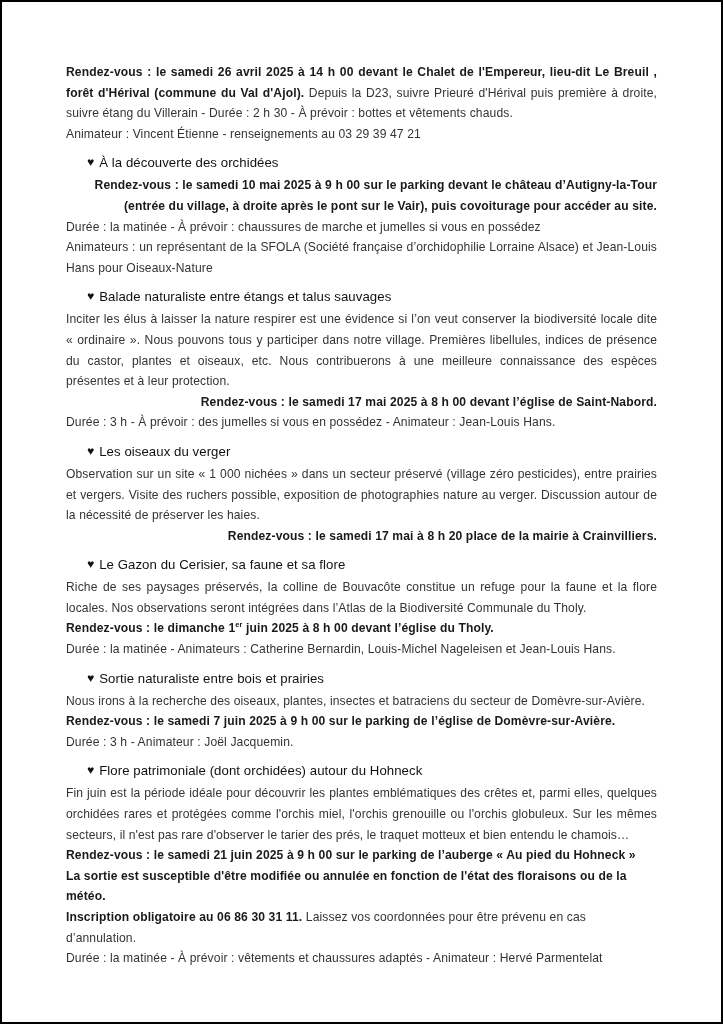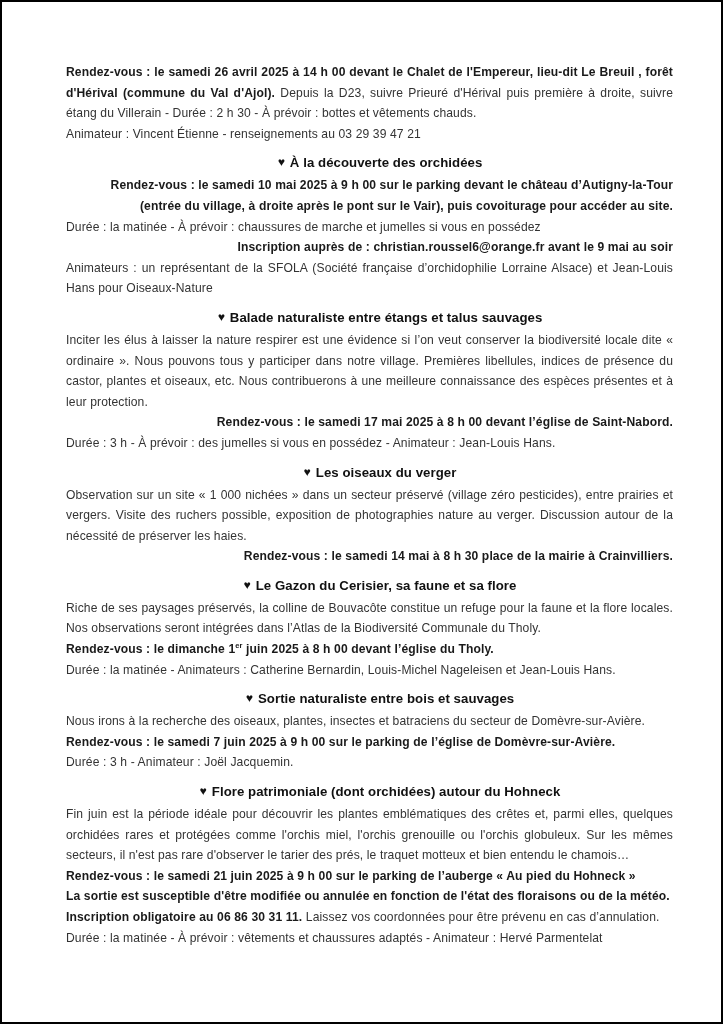--- a/index.html
+++ b/index.html
@@ -35,34 +35,34 @@
     line-height: 20.6px;
     text-align: justify;
     text-justify: inter-word;
     letter-spacing: 0.01em;
     color: #333333;
   }
   p {
     margin: 0;
   }
   .para {
-    margin: 0 0 0 0;
+    margin: 0 16px 0 0;
   }
   .bold {
     font-weight: bold;
     color: #1a1a1a;
     text-align: right;
   }
   .section-heading {
-    font-weight: bold;
+    font-weight: normal;
     font-size: 13.2px;
     line-height: 20px;
     color: #111111;
     margin: 9px 0 2px 21px;
-    text-align: center;
+    text-align: left;
     letter-spacing: 0.005em;
   }
   .heart-bullet {
     font-size: 12px;
     display: inline-block;
     transform: translateY(-1px);
     margin-right: 5px;
     color: #111111;
   }
   .block {
@@ -89,46 +89,45 @@
 
       <div class="block">
         <p class="para"><span class="bold">Rendez-vous : le samedi 26 avril 2025 à 14 h 00 devant le Chalet de l'Empereur, lieu-dit Le Breuil , forêt d'Hérival (commune du Val d'Ajol).</span><span> Depuis la D23, suivre Prieuré d'Hérival puis première à droite, suivre étang du Villerain - Durée : 2 h 30 - À prévoir : bottes et vêtements chauds.</span></p>
         <p class="para">Animateur : Vincent Étienne -  renseignements au 03 29 39 47 21</p>
       </div>
 
       <div class="block">
         <p class="section-heading"><span class="heart-bullet">♥</span><span>À la découverte des orchidées</span></p>
         <p class="para bold">Rendez-vous  : le samedi 10 mai 2025 à 9 h 00 sur le parking devant le château d’Autigny-la-Tour (entrée du village, à droite après le pont sur le Vair), puis covoiturage pour accéder au site.</p>
         <p class="para">Durée : la matinée - À prévoir : chaussures de marche et jumelles si vous en possédez</p>
-        <p class="para bold">Inscription auprès de :  christian.roussel6@orange.fr avant le 9 mai au soir</p>
         <p class="para">Animateurs : un représentant de la SFOLA (Société française d’orchidophilie Lorraine Alsace) et Jean-Louis Hans pour Oiseaux-Nature</p>
       </div>
 
       <div class="block">
         <p class="section-heading"><span class="heart-bullet">♥</span><span>Balade naturaliste entre étangs et talus sauvages</span></p>
         <p class="para">Inciter les élus à laisser la nature respirer est une évidence si l’on veut conserver la biodiversité locale dite « ordinaire ». Nous pouvons tous y participer dans notre village. Premières libellules, indices de présence du castor, plantes et oiseaux, etc. Nous contribuerons à une meilleure connaissance des espèces présentes et à leur protection.</p>
         <p class="para bold">Rendez-vous : le samedi 17 mai 2025 à 8 h 00 devant l’église de Saint-Nabord.</p>
         <p class="para">Durée : 3 h - À prévoir : des jumelles si vous en possédez - Animateur : Jean-Louis Hans.</p>
       </div>
 
       <div class="block">
         <p class="section-heading"><span class="heart-bullet">♥</span><span>Les oiseaux du verger</span></p>
         <p class="para">Observation sur un site « 1 000 nichées » dans un secteur préservé (village zéro pesticides), entre prairies et vergers. Visite des ruchers possible, exposition de photographies nature au verger. Discussion autour de la nécessité de préserver les haies.</p>
-        <p class="para bold">Rendez-vous  : le samedi  14 mai à 8 h 30 place de la mairie à Crainvilliers.</p>
+        <p class="para bold">Rendez-vous  : le samedi  17 mai à 8 h 20 place de la mairie à Crainvilliers.</p>
       </div>
 
       <div class="block">
         <p class="section-heading"><span class="heart-bullet">♥</span><span>Le Gazon du Cerisier, sa faune et sa flore</span></p>
         <p class="para">Riche de ses paysages préservés, la colline de Bouvacôte constitue un refuge pour la faune et la flore locales. Nos observations seront intégrées dans l’Atlas de la Biodiversité Communale du Tholy.</p>
         <p class="para bold nowrapline"><span>Rendez-vous : le dimanche 1</span><sup class="ord">er</sup><span> juin 2025 à 8 h 00 devant l’église du Tholy.</span></p>
         <p class="para">Durée : la matinée - Animateurs : Catherine Bernardin, Louis-Michel Nageleisen et Jean-Louis Hans.</p>
       </div>
 
       <div class="block">
-        <p class="section-heading"><span class="heart-bullet">♥</span><span>Sortie naturaliste entre bois et sauvages</span></p>
+        <p class="section-heading"><span class="heart-bullet">♥</span><span>Sortie naturaliste entre bois et prairies</span></p>
         <p class="para nowrapline">Nous irons à la recherche des oiseaux, plantes, insectes et batraciens du secteur de Domèvre-sur-Avière.</p>
         <p class="para bold nowrapline">Rendez-vous : le samedi 7 juin 2025 à 9 h 00 sur le parking de l’église de Domèvre-sur-Avière.</p>
         <p class="para">Durée : 3 h - Animateur : Joël Jacquemin.</p>
       </div>
 
       <div class="block">
         <p class="section-heading"><span class="heart-bullet">♥</span><span>Flore patrimoniale (dont orchidées) autour du Hohneck</span></p>
         <p class="para">Fin juin est la période idéale pour découvrir les plantes emblématiques des crêtes et, parmi elles, quelques orchidées rares et protégées comme l'orchis miel, l'orchis grenouille ou l'orchis globuleux. Sur les mêmes secteurs, il n'est pas rare d'observer le tarier des prés, le traquet motteux et bien entendu le chamois…</p>
         <p class="para bold nowrapline">Rendez-vous  : le samedi 21 juin 2025 à 9 h 00 sur le parking de l’auberge « Au pied du Hohneck »</p>
         <p class="para bold nowrapline">La sortie est susceptible d'être modifiée ou annulée en fonction de l'état des floraisons ou de la météo.</p>

